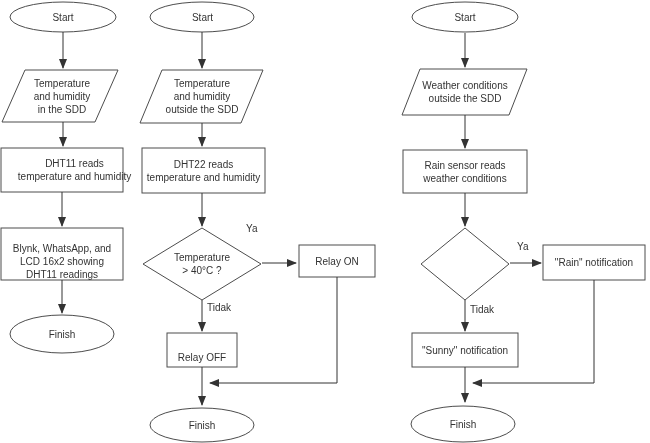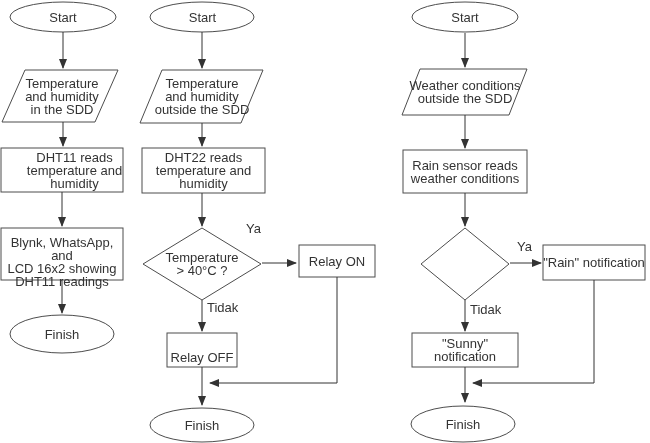--- a/index.html
+++ b/index.html
@@ -1,18 +1,18 @@
 <!DOCTYPE html>
 <html><head>
 <meta charset="utf-8">
 <style>
   html,body{margin:0;padding:0;background:#fff;}
   .canvas{
     position:relative;width:650px;height:443px;background:#ffffff;
-    font-family:"Liberation Sans",sans-serif;font-size:13px;color:#333;
+    font-family:"Liberation Sans",sans-serif;font-size:10px;color:#333;
     overflow:hidden;
   }
   .canvas svg{position:absolute;left:0;top:0;}
   .txt{
     position:absolute;display:flex;flex-direction:column;
     align-items:center;justify-content:center;text-align:center;
     line-height:13px;pointer-events:none;
   }
   .lbl{position:absolute;line-height:13px;pointer-events:none;}
 </style>

